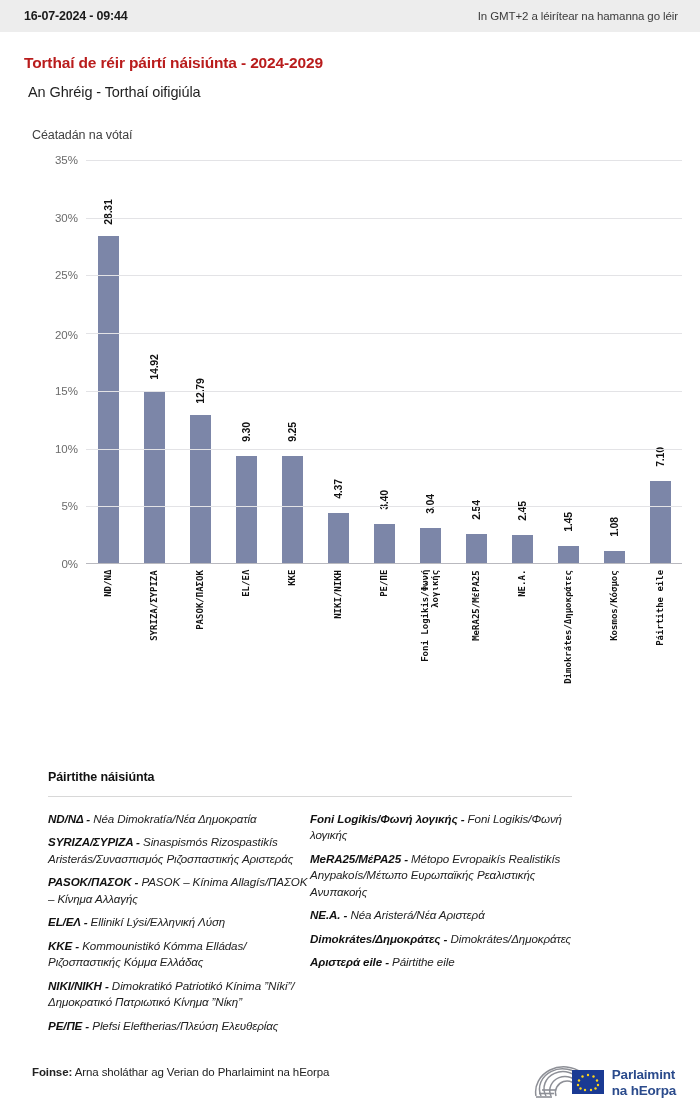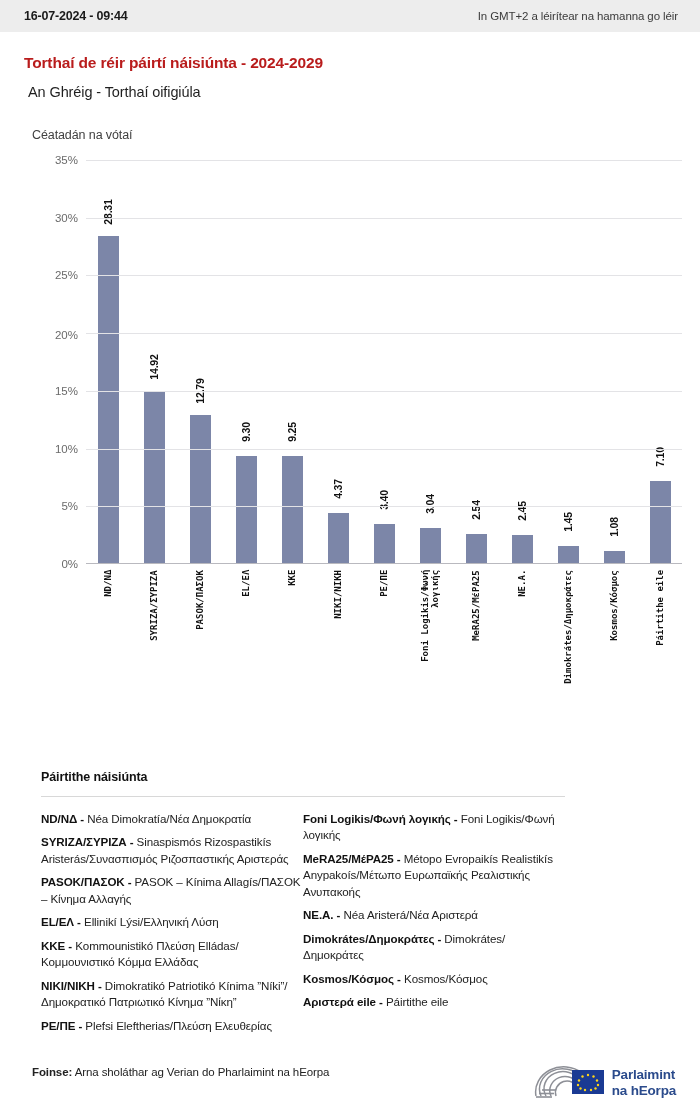--- a/index.html
+++ b/index.html
@@ -170,41 +170,42 @@
     writing-mode: vertical-rl;
     transform: rotate(180deg);
     text-align: right;
     line-height: 1.15;
     letter-spacing: 0px;
   }
 
   
   .legend-block {
     position: absolute;
-    left: 9px;
+    left: 16px;
     top: 770px;
     width: 588px;
     padding: 0 24px;
     box-sizing: border-box;
   }
   .legend-title {
     font-size: 12.5px;
     font-weight: bold;
     color: #111111;
     margin: 0 0 12px 8px;
     letter-spacing: -0.1px;
   }
   .legend-rule {
     height: 1px;
     background: #d8d8d8;
     margin: 0 8px 14px 8px;
   }
   .legend-cols {
     display: flex;
     padding: 0 8px;
+    font-style: italic;
   }
   .legend-col {
     flex: 1 1 0;
   }
   .legend-item {
     font-size: 11.6px;
     line-height: 1.42;
     color: #222222;
     margin-bottom: 7px;
     letter-spacing: -0.1px;
@@ -396,30 +397,29 @@
 
 <div class="legend-block">
   <div class="legend-title">Páirtithe náisiúnta</div>
   <div class="legend-rule"></div>
   <div class="legend-cols">
     <div class="legend-col" id="legend-left">
         <div class="legend-item"><b>ND/ΝΔ -</b><span> Néa Dimokratía/Νέα Δημοκρατία</span></div>
         <div class="legend-item"><b>SYRIZA/ΣΥΡΙΖΑ -</b><span> Sinaspismós Rizospastikís Aristerás/Συνασπισμός Ριζοσπαστικής Αριστεράς</span></div>
         <div class="legend-item"><b>PASOK/ΠΑΣΟΚ -</b><span> PASOK – Kínima Allagís/ΠΑΣΟΚ – Κίνημα Αλλαγής</span></div>
         <div class="legend-item"><b>EL/ΕΛ -</b><span> Ellinikí Lýsi/Ελληνική Λύση</span></div>
-        <div class="legend-item"><b>KKE -</b><span> Kommounistikó Πλεύση Elládas/Κομμουνιστικό Κόμμα Ελλάδας</span></div>
+        <div class="legend-item"><b>KKE -</b><span> Kommounistikó Kómma Elládas/Ριζοσπαστικής Κόμμα Ελλάδας</span></div>
         <div class="legend-item"><b>NIKI/ΝΙΚΗ -</b><span> Dimokratikó Patriotikó Kínima ”Níki”/Δημοκρατικό Πατριωτικό Κίνημα ”Νίκη”</span></div>
         <div class="legend-item"><b>PE/ΠΕ -</b><span> Plefsi Eleftherias/Πλεύση Ελευθερίας</span></div>
       </div>
     <div class="legend-col" id="legend-right">
         <div class="legend-item"><b>Foni Logikis/Φωνή λογικής -</b><span> Foni Logikis/Φωνή λογικής</span></div>
         <div class="legend-item"><b>MeRA25/ΜέΡΑ25 -</b><span> Métopo Evropaikís Realistikís Anypakoís/Μέτωπο Ευρωπαϊκής Ρεαλιστικής Ανυπακοής</span></div>
         <div class="legend-item"><b>NE.A. -</b><span> Néa Aristerá/Νέα Αριστερά</span></div>
         <div class="legend-item"><b>Dimokrátes/Δημοκράτες -</b><span> Dimokrátes/Δημοκράτες</span></div>
-        <div class="legend-item"><b>Kosmos/Κόσμος -</b><span> Kosmos/Κόσμος</span></div>
         <div class="legend-item"><b>Αριστερά eile -</b><span> Páirtithe eile</span></div>
       </div>
   </div>
 </div>
 
 <div class="footer">
   <div class="source">
     <b>Foinse:</b>
     <span>Arna sholáthar ag Verian do Pharlaimint na hEorpa</span>
   </div>

